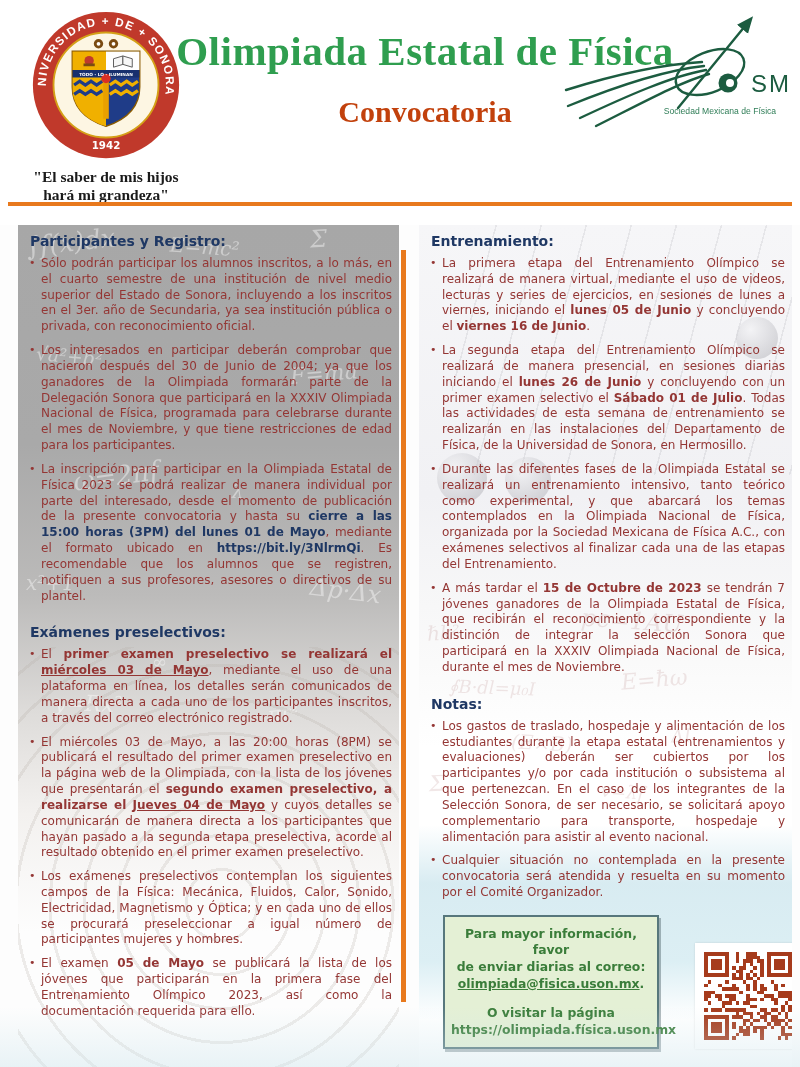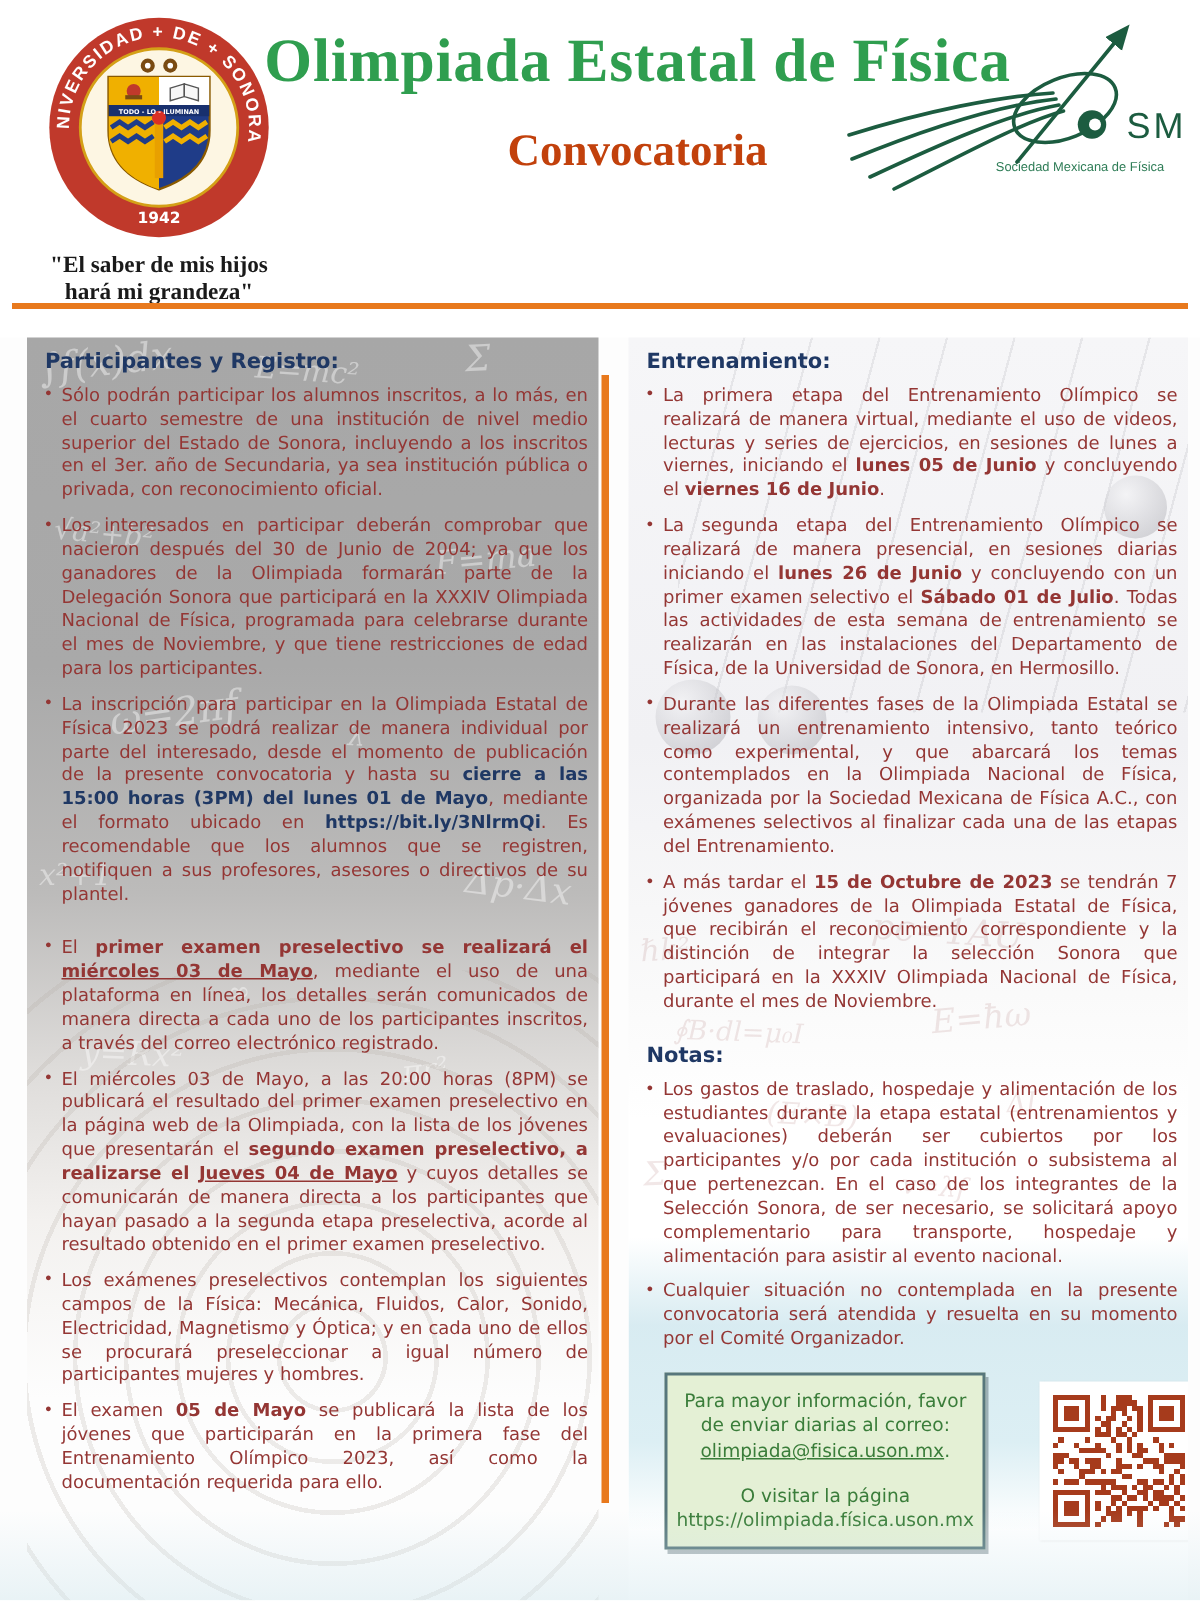--- a/index.html
+++ b/index.html
@@ -6,21 +6,21 @@
   .poster {
     position:relative; width:800px; height:1067px; overflow:hidden;
     background:#ffffff; font-family:"DejaVu Sans", sans-serif;
   }
 
   
   .seal-area { position:absolute; left:16px; top:10px; width:180px; text-align:center; }
   .motto { font-family:"Liberation Serif", serif; font-size:15.5px; color:#1a1a1a; line-height:1.18; margin-top:4px; font-weight:bold; }
 
   .title-area { position:absolute; left:170px; top:20px; width:510px; text-align:center; }
-  .main-title { font-family:"Liberation Serif", serif; font-weight:bold; font-size:41px; color:#2f9e4f; line-height:1.02; letter-spacing:.5px; }
+  .main-title { font-family:"Liberation Serif", serif; font-weight:bold; font-size:41px; color:#2f9e4f; line-height:1.02; letter-spacing:.5px;margin-top:11px; }
   .year-title { font-family:"Liberation Serif", serif; font-weight:bold; font-size:38px; color:#2f9e4f; margin-top:8px; }
   .convocatoria { font-family:"Liberation Serif", serif; font-weight:bold; font-size:30px; color:#c2410c; margin-top:22px; }
 
   .smf-area { position:absolute; right:6px; top:10px; width:232px; }
 
   .h-rule { position:absolute; top:202px; left:8px; width:784px; height:4px; background:#e8791d; }
   .v-divider { position:absolute; top:250px; left:401px; width:5px; height:752px; background:#e8791d; }
 
   
   .content-bg { position:absolute; left:0; top:225px; right:0; bottom:0; background:#fdfdfd; }
@@ -57,21 +57,21 @@
 
   .bullet { position:relative; padding-left:13px; margin-bottom:8px; color:#943634;
     font-size:12px; line-height:1.32; text-align:justify; }
   .bullet::before { content:"•"; position:absolute; left:1px; top:0; font-size:11px; color:#943634; }
 
   .nb  { color:#1f3864; font-weight:bold; }
   .rb  { font-weight:bold; }
   .rbu { font-weight:bold; text-decoration:underline; }
 
   
-  .contact-row { position:relative; display:flex; align-items:center; gap:36px; margin-top:14px; padding-left:14px; }
+  .contact-row { position:relative; display:flex; align-items:flex-end; gap:36px; margin-top:14px; padding-left:14px;font-weight:bold; }
   .info-box {
     width:200px; background:#e4f0d5; border:2px solid #57777c; box-shadow:2px 3px 0 rgba(80,100,106,.45);
     padding:9px 6px; text-align:center; color:#3a7d3a; font-size:12.4px; line-height:1.34;
   }
   .info-box .spacer { height:13px; }
   .email { text-decoration:underline; }
   .qr-tile { background:#ffffff; padding:9px; width:88px; height:88px; box-shadow:0 0 2px rgba(0,0,0,.12); }
 </style>
 </head>
 <body>
@@ -173,20 +173,21 @@
     <div class="col-inner">
 
       <div class="section">
         <div class="section-heading">Participantes y Registro:</div>
         <div class="bullet"><span>Sólo podrán participar los alumnos inscritos, a lo más, en el cuarto semestre de una institución de nivel medio superior del Estado de Sonora, incluyendo a los inscritos en el 3er. año de Secundaria, ya sea institución pública o privada, con reconocimiento oficial.</span></div>
         <div class="bullet"><span>Los interesados en participar deberán comprobar que nacieron después del 30 de Junio de 2004; ya que los ganadores de la Olimpiada formarán parte de la Delegación Sonora que participará en la XXXIV Olimpiada Nacional de Física, programada para celebrarse durante el mes de Noviembre, y que tiene restricciones de edad para los participantes.</span></div>
         <div class="bullet"><span>La inscripción para participar en la Olimpiada Estatal de Física 2023 se podrá realizar de manera individual por parte del interesado, desde el momento de publicación de la presente convocatoria y hasta su </span><span class="nb">cierre a las 15:00 horas (3PM) del lunes 01 de Mayo</span><span>, mediante el formato ubicado en </span><span class="nb">https://bit.ly/3NlrmQi</span><span>. Es recomendable que los alumnos que se registren, notifiquen a sus profesores, asesores o directivos de su plantel.</span></div>
       </div>
 
       <div class="section">
+        <div class="section-heading">Exámenes preselectivos:</div>
         <div class="bullet"><span>El </span><span class="rb">primer examen preselectivo se realizará el </span><span class="rbu">miércoles 03 de Mayo</span><span>, mediante el uso de una plataforma en línea, los detalles serán comunicados de manera directa a cada uno de los participantes inscritos, a través del correo electrónico registrado.</span></div>
         <div class="bullet"><span>El miércoles 03 de Mayo, a las 20:00 horas (8PM) se publicará el resultado del primer examen preselectivo en la página web de la Olimpiada, con la lista de los jóvenes que presentarán el </span><span class="rb">segundo examen preselectivo, a realizarse el </span><span class="rbu">Jueves 04 de Mayo</span><span> y cuyos detalles se comunicarán de manera directa a los participantes que hayan pasado a la segunda etapa preselectiva, acorde al resultado obtenido en el primer examen preselectivo.</span></div>
         <div class="bullet"><span>Los exámenes preselectivos contemplan los siguientes campos de la Física: Mecánica, Fluidos, Calor, Sonido, Electricidad, Magnetismo y Óptica; y en cada uno de ellos se procurará preseleccionar a igual número de participantes mujeres y hombres.</span></div>
         <div class="bullet"><span>El examen </span><span class="rb">05 de Mayo</span><span> se publicará la lista de los jóvenes que participarán en la primera fase del Entrenamiento Olímpico 2023, así como la documentación requerida para ello.</span></div>
       </div>
 
     </div>
   </div>
 
   <div class="v-divider"></div>

